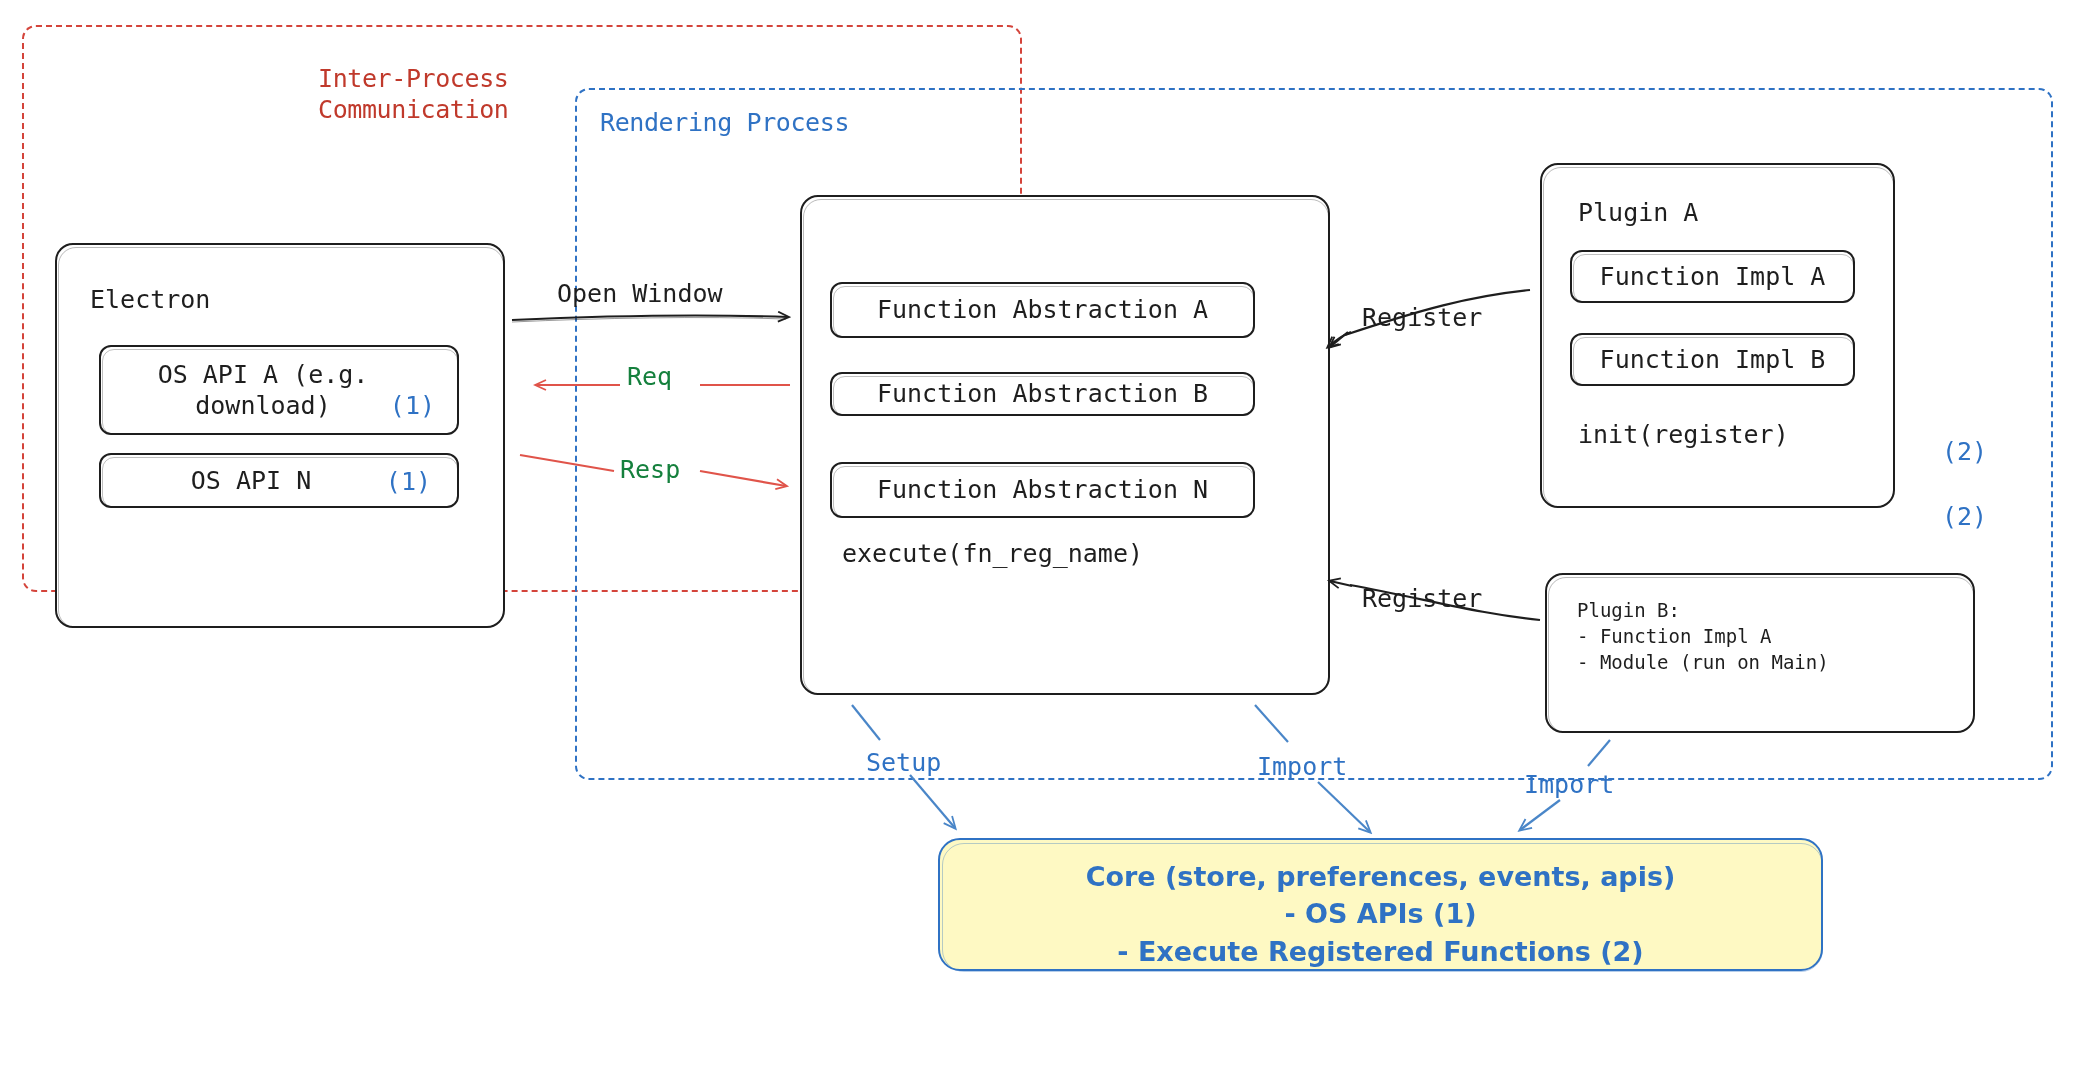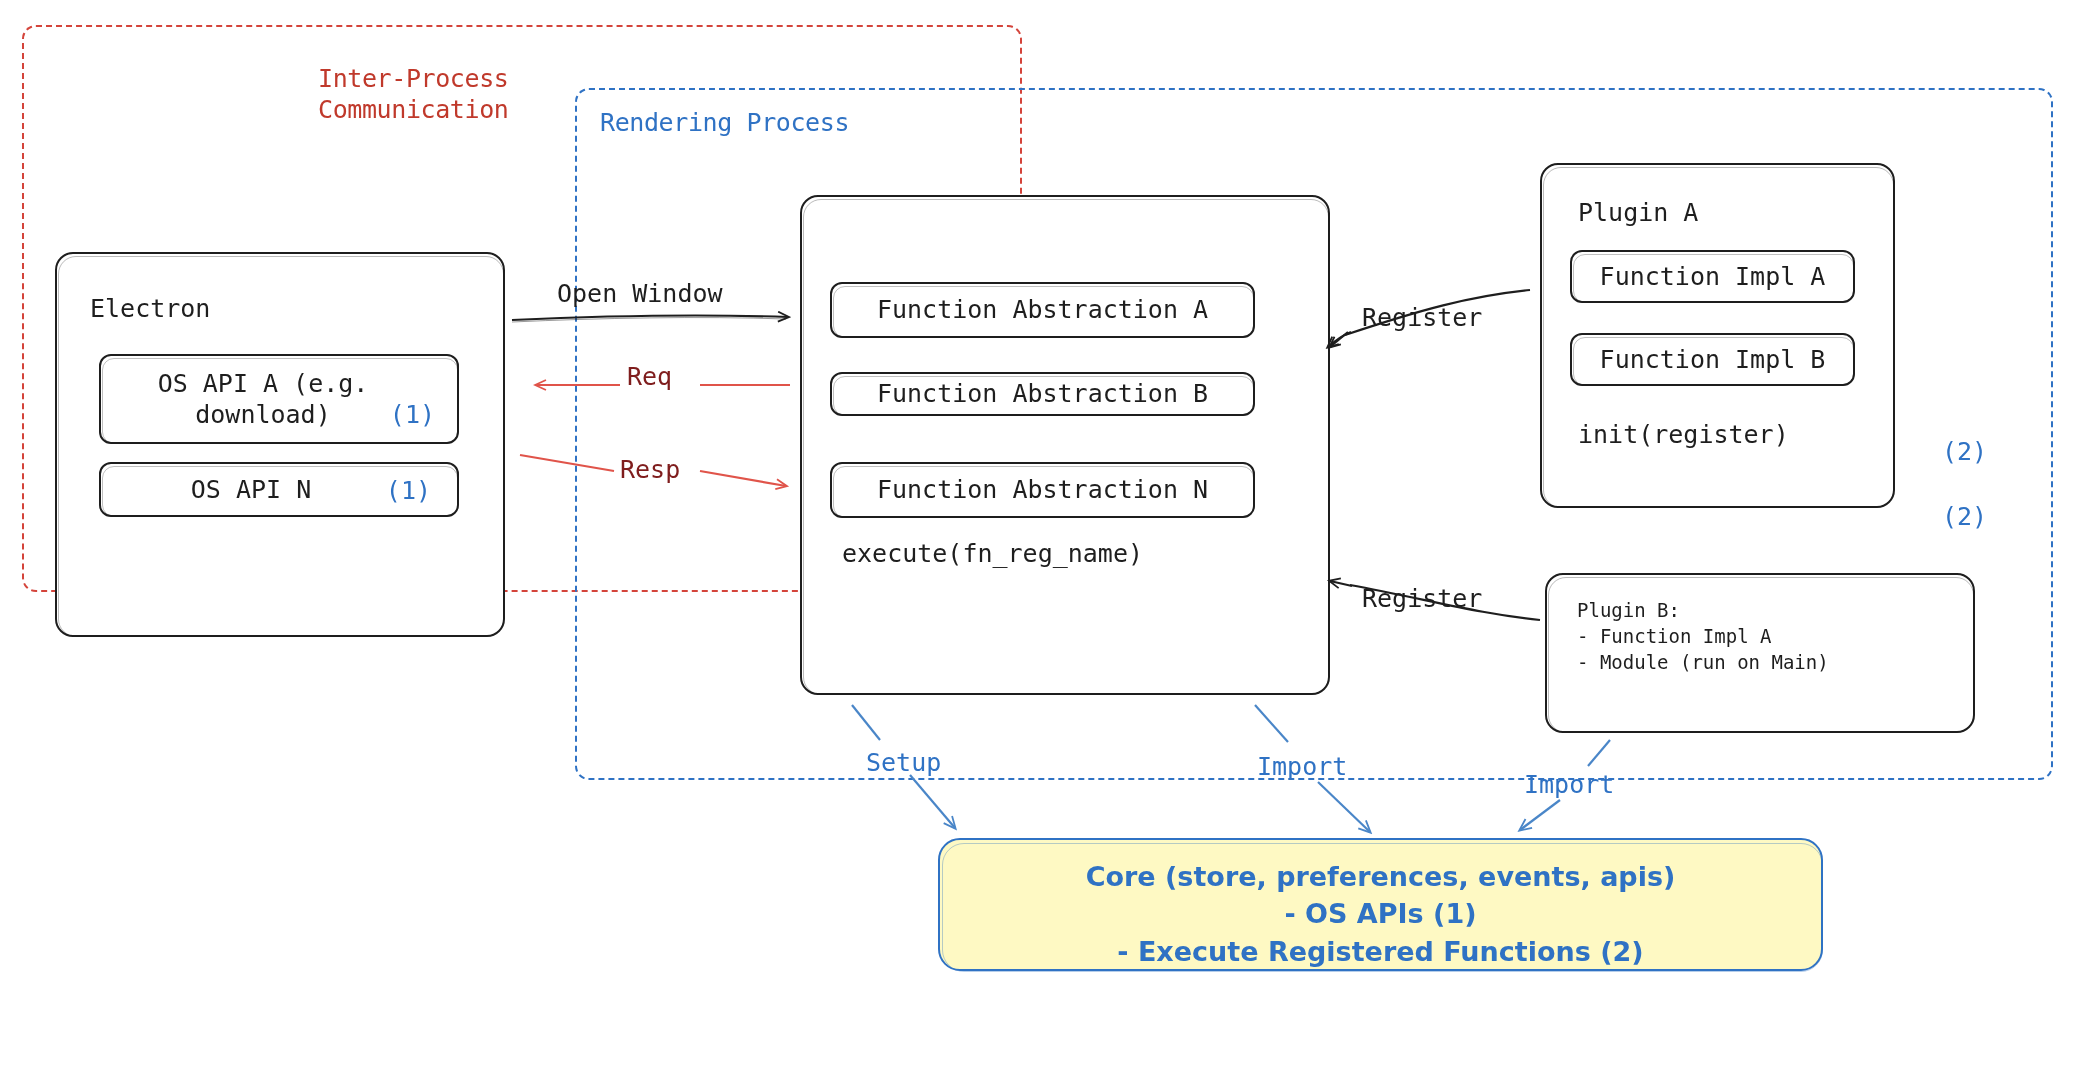--- a/index.html
+++ b/index.html
@@ -119,21 +119,21 @@
     white-space: pre;
   }
 
   
   .edge-label {
     position: absolute;
     font-size: 25px;
     white-space: pre;
   }
   .lbl-black { color: #1e1e1e; }
-  .lbl-red   { color: #7f1d1d; }
+  .lbl-red   { color: #15803d; }
   .lbl-blue  { color: #2f72c4; }
 
   
   #core-box {
     position: absolute;
     left: 938px; top: 838px;
     width: 885px; height: 133px;
     border: 2.5px solid #2f72c4;
     border-radius: 22px;
     box-sizing: border-box;
@@ -173,21 +173,21 @@
 
 <div id="stage">
 
   <div class="dashed-box" id="ipc-box"></div>
   <div class="dashed-box" id="render-box"></div>
 
   <div class="container-title" id="ipc-title">Inter-Process
 Communication</div>
   <div class="container-title" id="render-title">Rendering Process</div>
 
-  <div class="solid-box" style="left:55px; top:252px; width:450px; height:385px;">
+  <div class="solid-box" style="left:55px; top:243px; width:450px; height:385px;">
     <div class="box-title" style="left:33px; top:40px;">Electron</div>
 
     <div class="inner-box" style="left:42px; top:100px; width:360px; height:90px;">
       <span class="box-text" style="transform:translateX(-16px);">OS API A (e.g.
 download)</span>
       <span class="tag" style="right:22px; top:44px;">(1)</span>
     </div>
 
     <div class="inner-box" style="left:42px; top:208px; width:360px; height:55px;">
       <span class="box-text" style="transform:translateX(-28px);">OS API N</span>

